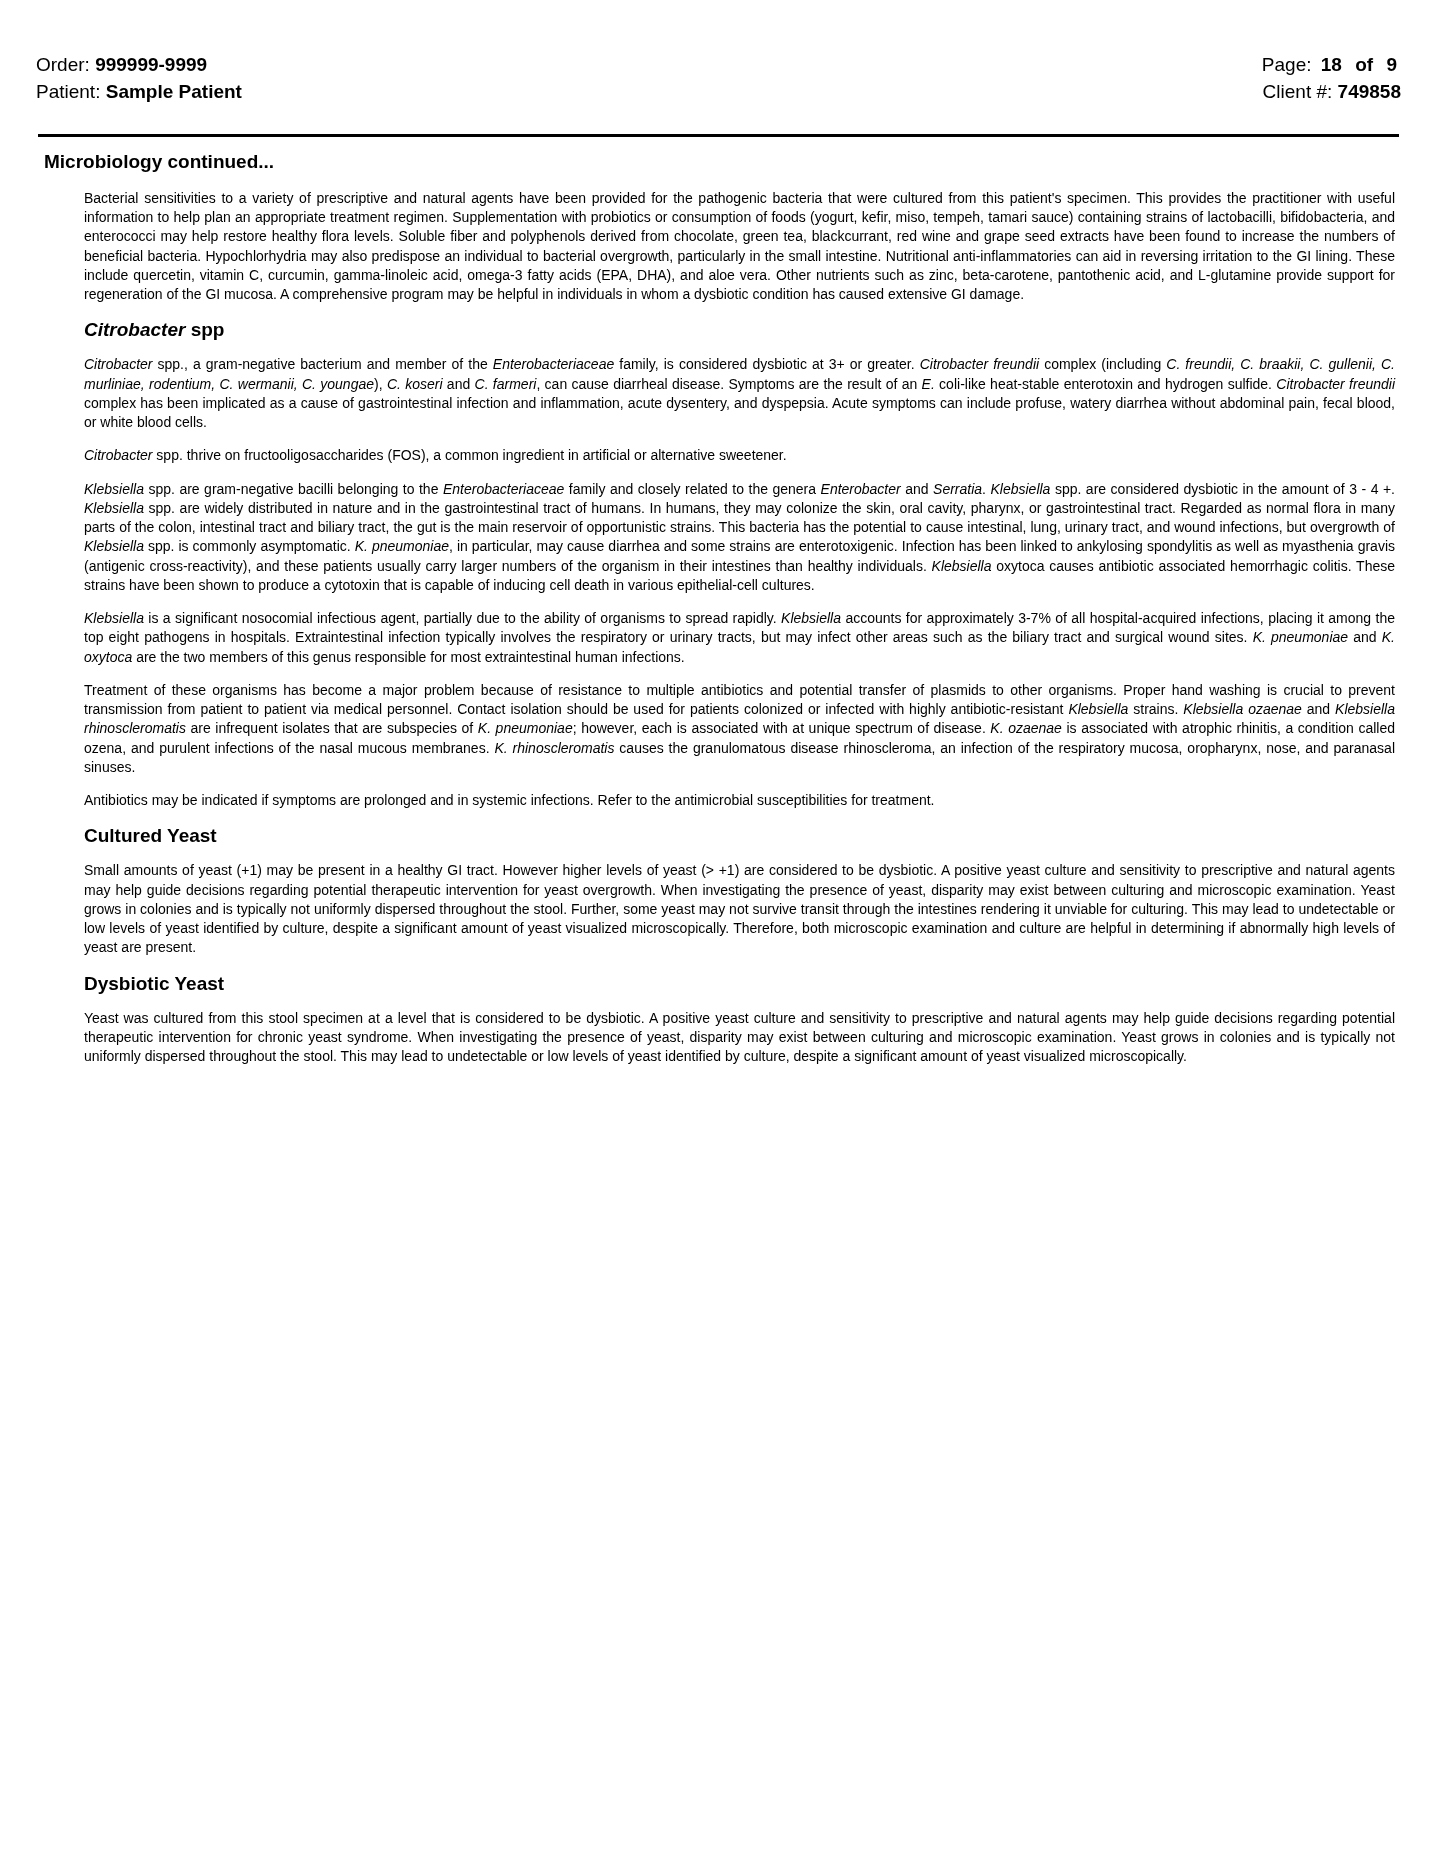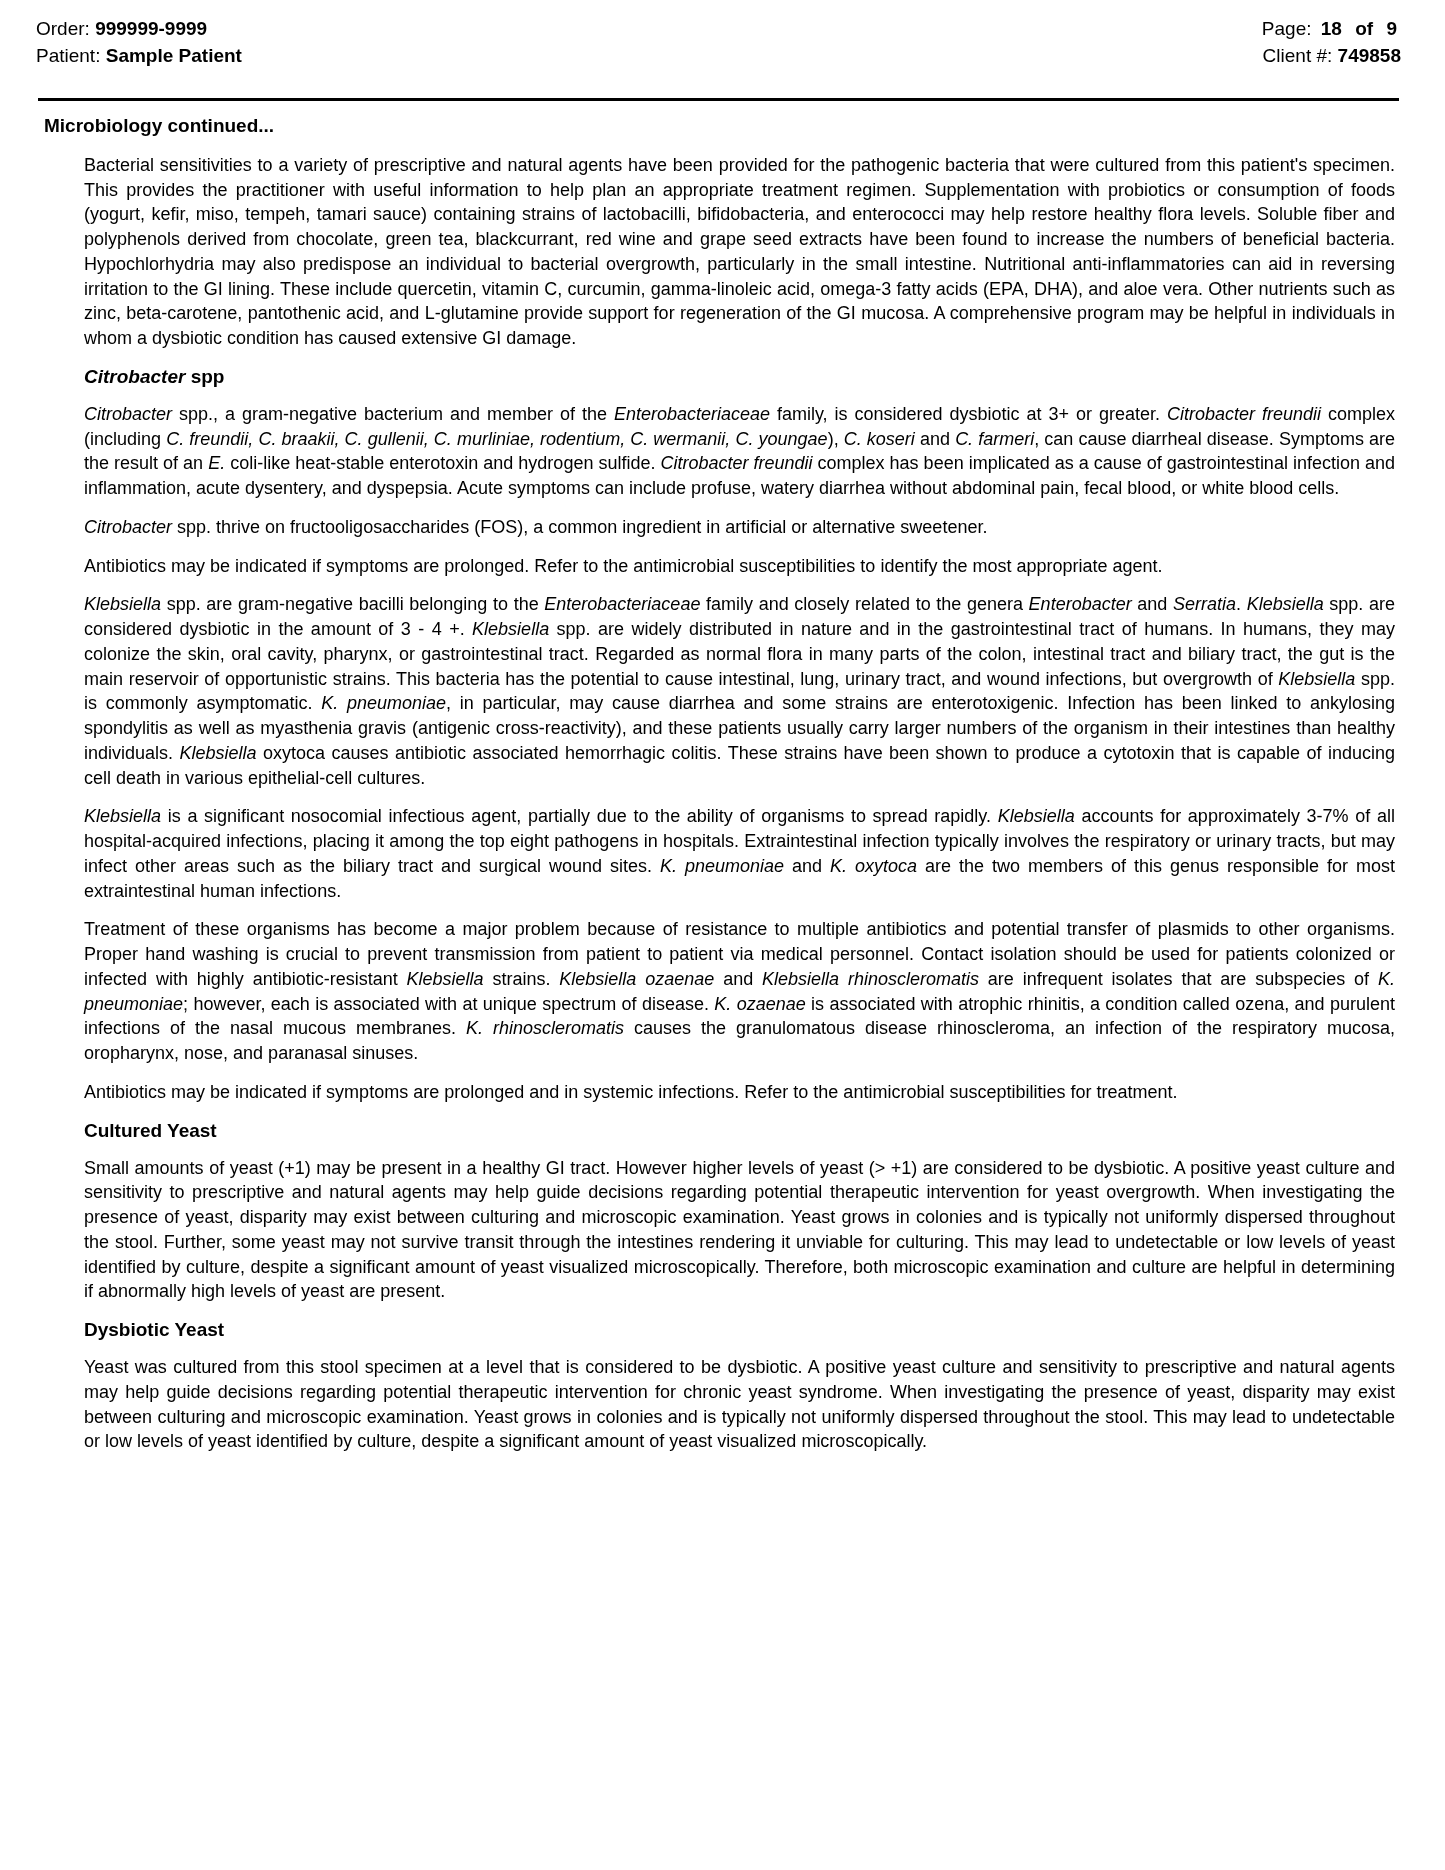--- a/index.html
+++ b/index.html
@@ -10,21 +10,21 @@
   body {
     font-family: "Liberation Sans", sans-serif;
     color: #000000;
   }
   .page {
     position: relative;
     width: 1445px;
     height: 1870px;
     box-sizing: border-box;
     background: #ffffff;
-    padding: 16px 44px 0 36px;
+    padding: 52px 44px 0 36px;
     overflow: hidden;
   }
 
   
   .report-header {
     display: flex;
     justify-content: space-between;
     align-items: flex-start;
     font-size: 19px;
     line-height: 1.42;
@@ -47,21 +47,21 @@
     font-size: 19px;
     font-weight: bold;
     margin: 14px 0 0 8px;
   }
 
   
   .content {
     margin: 0 6px 0 48px;
   }
   p.body {
-    font-size: 18px;
+    font-size: 14px;
     line-height: 1.375;
     text-align: justify;
     margin: 14px 0 0 0;
   }
   p.body.first { margin-top: 16px; }
 
   h3.sub {
     font-size: 19px;
     margin: 15px 0 0 0;
     font-weight: bold;
@@ -113,21 +113,20 @@
   <div class="content">
 
     <p class="body first">Bacterial sensitivities to a variety of prescriptive and natural agents have been provided for the pathogenic bacteria that were cultured from this patient's specimen. This provides the practitioner with useful information to help plan an appropriate treatment regimen. Supplementation with probiotics or consumption of foods (yogurt, kefir, miso, tempeh, tamari sauce) containing strains of lactobacilli, bifidobacteria, and enterococci may help restore healthy flora levels. Soluble fiber and polyphenols derived from chocolate, green tea, blackcurrant, red wine and grape seed extracts have been found to increase the numbers of beneficial bacteria. Hypochlorhydria may also predispose an individual to bacterial overgrowth, particularly in the small intestine. Nutritional anti-inflammatories can aid in reversing irritation to the GI lining. These include quercetin, vitamin C, curcumin, gamma-linoleic acid, omega-3 fatty acids (EPA, DHA), and aloe vera. Other nutrients such as zinc, beta-carotene, pantothenic acid, and L-glutamine provide support for regeneration of the GI mucosa. A comprehensive program may be helpful in individuals in whom a dysbiotic condition has caused extensive GI damage.</p>
 
     <h3 class="sub">
       <span class="genus">Citrobacter</span>
       <span class="plain">spp</span>
     </h3>
     <p class="body"><i>Citrobacter</i> spp., a gram-negative bacterium and member of the <i>Enterobacteriaceae</i> family, is considered dysbiotic at 3+ or greater. <i>Citrobacter freundii</i> complex (including <i>C. freundii, C. braakii, C. gullenii, C. murliniae, rodentium, C. wermanii, C. youngae</i>), <i>C. koseri</i> and <i>C. farmeri</i>, can cause diarrheal disease. Symptoms are the result of an <i>E.</i> coli-like heat-stable enterotoxin and hydrogen sulfide. <i>Citrobacter freundii</i> complex has been implicated as a cause of gastrointestinal infection and inflammation, acute dysentery, and dyspepsia. Acute symptoms can include profuse, watery diarrhea without abdominal pain, fecal blood, or white blood cells.</p>
     <p class="body"><i>Citrobacter</i> spp. thrive on fructooligosaccharides (FOS), a common ingredient in artificial or alternative sweetener.</p>
-    <p class="body">Antibiotics may be indicated if symptoms are prolonged. Refer to the antimicrobial susceptibilities to identify the most appropriate agent.</p>
 
     <p class="body"><i>Klebsiella</i> spp. are gram-negative bacilli belonging to the <i>Enterobacteriaceae</i> family and closely related to the genera <i>Enterobacter</i> and <i>Serratia</i>. <i>Klebsiella</i> spp. are considered dysbiotic in the amount of 3 - 4 +. <i>Klebsiella</i> spp. are widely distributed in nature and in the gastrointestinal tract of humans. In humans, they may colonize the skin, oral cavity, pharynx, or gastrointestinal tract. Regarded as normal flora in many parts of the colon, intestinal tract and biliary tract, the gut is the main reservoir of opportunistic strains. This bacteria has the potential to cause intestinal, lung, urinary tract, and wound infections, but overgrowth of <i>Klebsiella</i> spp. is commonly asymptomatic. <i>K. pneumoniae</i>, in particular, may cause diarrhea and some strains are enterotoxigenic. Infection has been linked to ankylosing spondylitis as well as myasthenia gravis (antigenic cross-reactivity), and these patients usually carry larger numbers of the organism in their intestines than healthy individuals. <i>Klebsiella</i> oxytoca causes antibiotic associated hemorrhagic colitis. These strains have been shown to produce a cytotoxin that is capable of inducing cell death in various epithelial-cell cultures.</p>
     <p class="body"><i>Klebsiella</i> is a significant nosocomial infectious agent, partially due to the ability of organisms to spread rapidly. <i>Klebsiella</i> accounts for approximately 3-7% of all hospital-acquired infections, placing it among the top eight pathogens in hospitals. Extraintestinal infection typically involves the respiratory or urinary tracts, but may infect other areas such as the biliary tract and surgical wound sites. <i>K. pneumoniae</i> and <i>K. oxytoca</i> are the two members of this genus responsible for most extraintestinal human infections.</p>
     <p class="body">Treatment of these organisms has become a major problem because of resistance to multiple antibiotics and potential transfer of plasmids to other organisms. Proper hand washing is crucial to prevent transmission from patient to patient via medical personnel. Contact isolation should be used for patients colonized or infected with highly antibiotic-resistant <i>Klebsiella</i> strains. <i>Klebsiella ozaenae</i> and <i>Klebsiella rhinoscleromatis</i> are infrequent isolates that are subspecies of <i>K. pneumoniae</i>; however, each is associated with at unique spectrum of disease. <i>K. ozaenae</i> is associated with atrophic rhinitis, a condition called ozena, and purulent infections of the nasal mucous membranes. <i>K. rhinoscleromatis</i> causes the granulomatous disease rhinoscleroma, an infection of the respiratory mucosa, oropharynx, nose, and paranasal sinuses.</p>
     <p class="body">Antibiotics may be indicated if symptoms are prolonged and in systemic infections. Refer to the antimicrobial susceptibilities for treatment.</p>
 
     <h3 class="sub">Cultured Yeast</h3>
     <p class="body">Small amounts of yeast (+1) may be present in a healthy GI tract. However higher levels of yeast (&gt; +1) are considered to be dysbiotic. A positive yeast culture and sensitivity to prescriptive and natural agents may help guide decisions regarding potential therapeutic intervention for yeast overgrowth. When investigating the presence of yeast, disparity may exist between culturing and microscopic examination. Yeast grows in colonies and is typically not uniformly dispersed throughout the stool. Further, some yeast may not survive transit through the intestines rendering it unviable for culturing. This may lead to undetectable or low levels of yeast identified by culture, despite a significant amount of yeast visualized microscopically. Therefore, both microscopic examination and culture are helpful in determining if abnormally high levels of yeast are present.</p>
 
     <h3 class="sub">Dysbiotic Yeast</h3>

